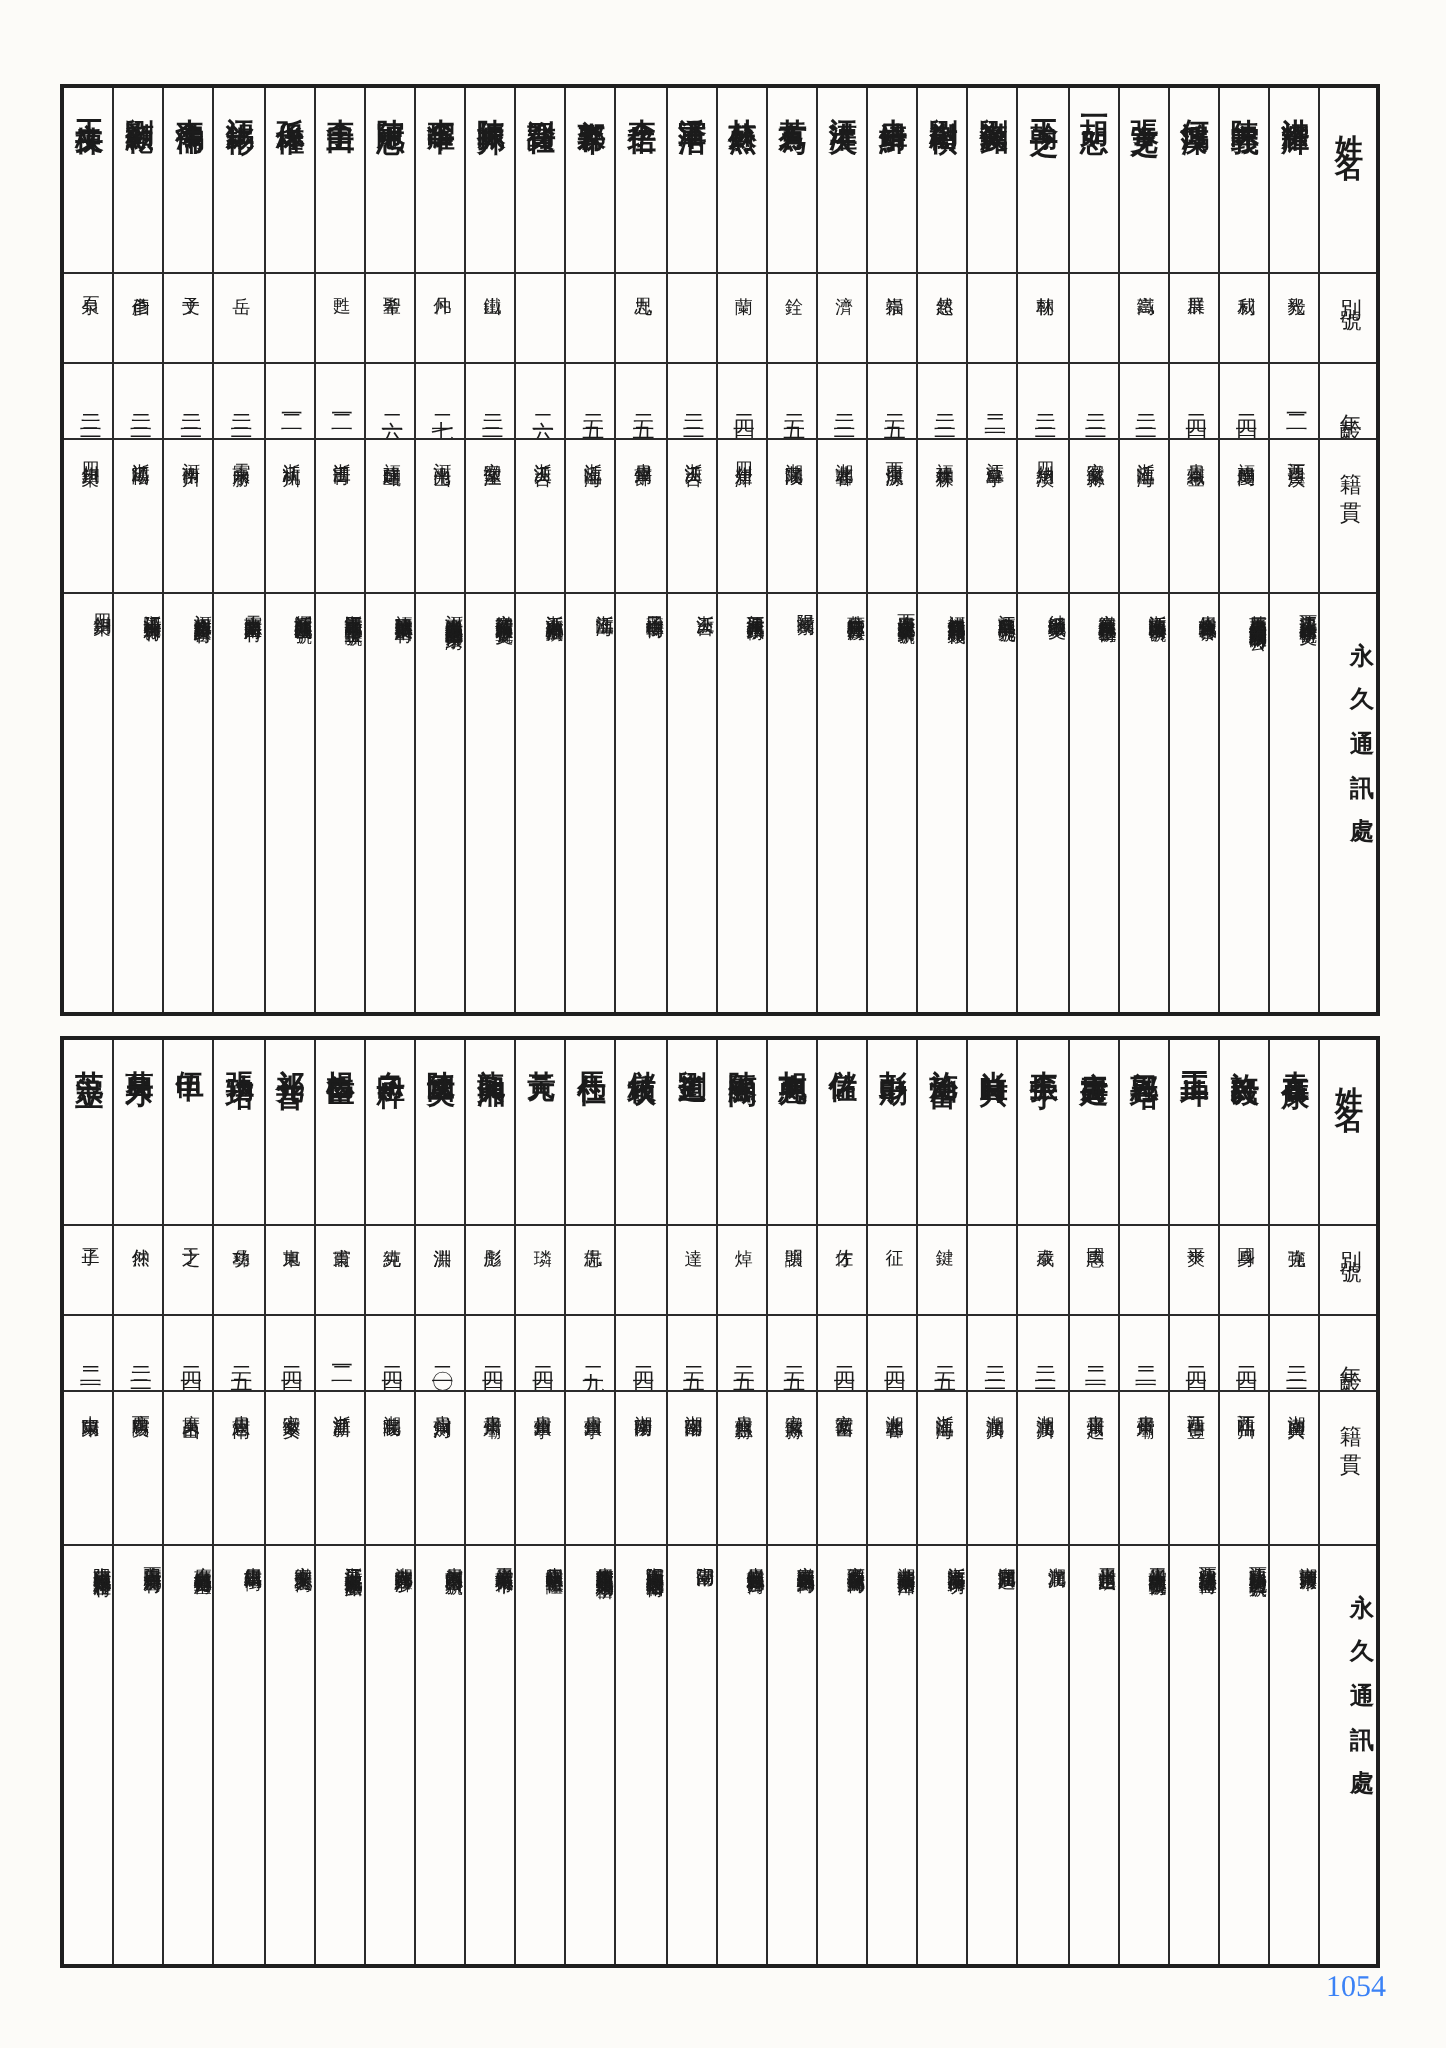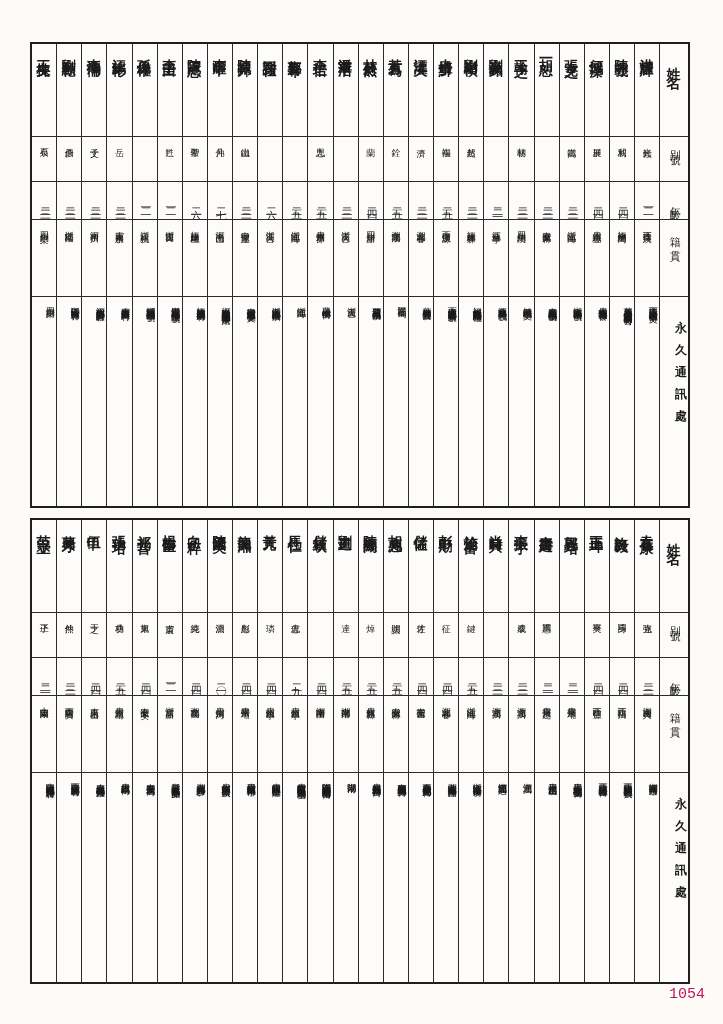--- a/index.html
+++ b/index.html
@@ -54,23 +54,23 @@
   .t-age{font-size:11px;letter-spacing:2px;}
   .t-native{font-size:9px;padding-top:4px;letter-spacing:1px;}
   .t-addr{font-size:9px;padding-top:3px;letter-spacing:0.5px;}
   
   .h-name{font-size:14px;font-weight:700;letter-spacing:9px;padding-top:12px;}
   .h-alias{font-size:11px;letter-spacing:5px;padding-top:4px;}
   .h-age{font-size:11px;letter-spacing:3px;}
   .h-native{font-size:11px;letter-spacing:14px;padding-top:8px;}
   .h-addr{font-size:12px;font-weight:700;letter-spacing:22px;padding-top:14px;}
   .page-number{
-    position:absolute;top:986px;right:18px;
-    font-family:Liberation Mono, monospace;
-    font-size:15px;color:#be185d;
+    position:absolute;top:986px;right:30px;
+    font-family:Liberation Serif, serif;
+    font-size:15px;color:#3b82f6;
   }
 </style>
 </head>
 <body>
 
 <div class="page">
 
   <div class="block" id="top-table">
     <div class="cols">
   <div class="col">

